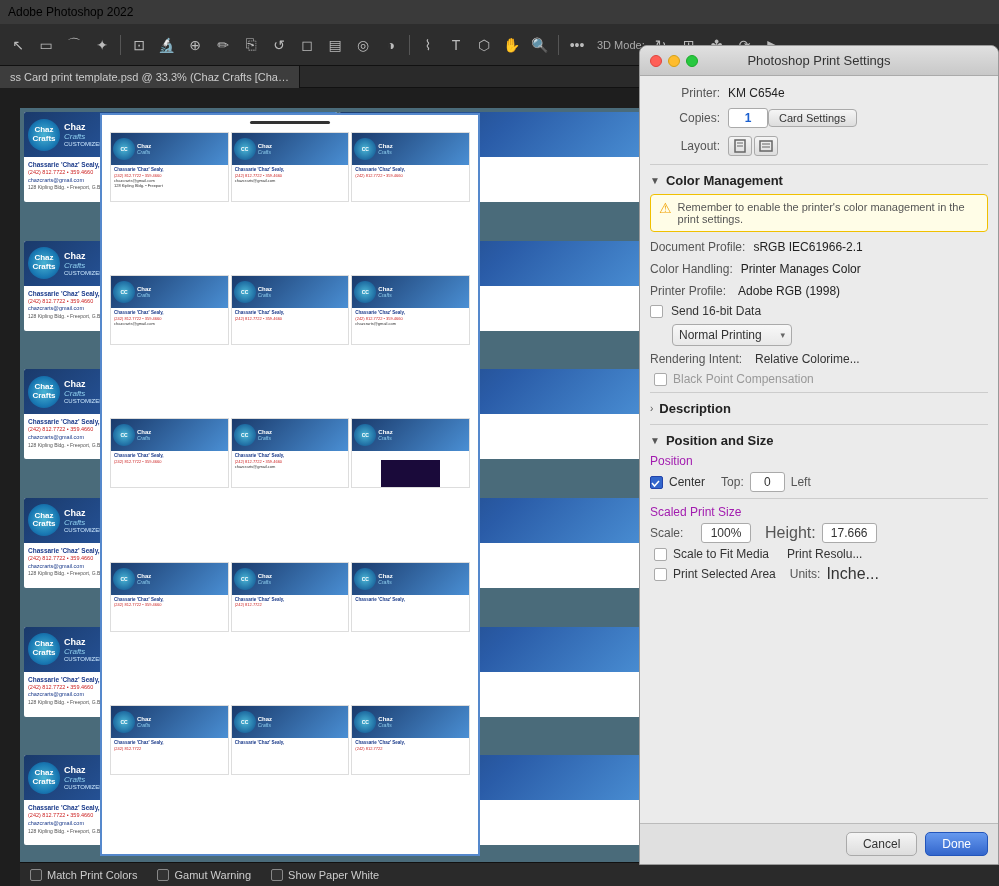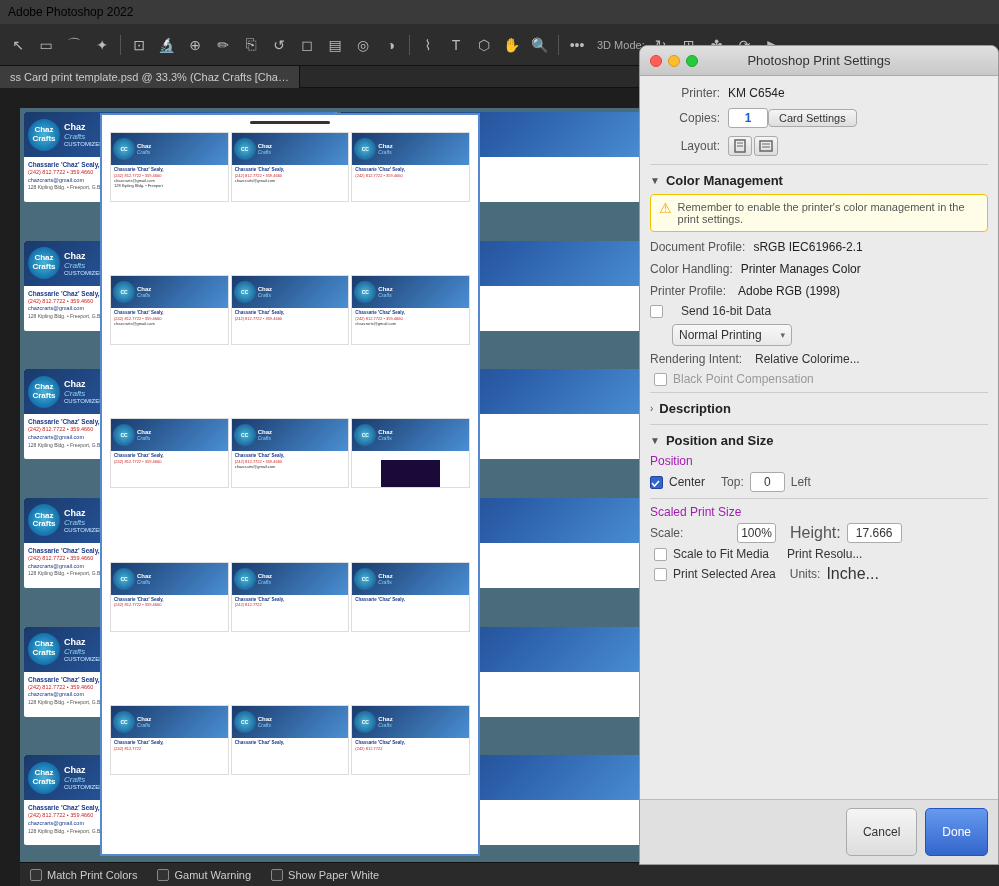--- a/index.html
+++ b/index.html
@@ -487,21 +487,21 @@
     
     .panel-footer {
       padding: 8px 10px;
       display: flex;
       justify-content: flex-end;
       gap: 8px;
       background: #e0e0e0;
       border-top: 1px solid #bbb;
     }
     .btn-cancel {
-      padding: 16px 16px;
+      padding: 4px 16px;
       background: linear-gradient(to bottom, #f5f5f5, #ddd);
       border: 1px solid #aaa;
       border-radius: 5px;
       font-size: 12px;
       cursor: pointer;
       color: #333;
     }
     .btn-done {
       padding: 4px 16px;
       background: linear-gradient(to bottom, #6699ee, #3366cc);
@@ -543,21 +543,21 @@
     .printer-profile-row {
       display: flex;
       align-items: center;
       gap: 4px;
       margin-bottom: 6px;
     }
 
     .send16bit-row {
       display: flex;
       align-items: center;
-      gap: 18px;
+      gap: 8px;
       margin-bottom: 6px;
     }
   </style>
 </head>
 <body>
 
 <div class="menu-bar">
   <span>Adobe Photoshop 2022</span>
 </div>
 
@@ -1150,21 +1150,21 @@
         <input class="pos-input" type="text" style="width: 35px;" value="0">
         <span style="font-size:12px; color: #555;">Left</span>
       </div>
 
       <div class="panel-divider"></div>
 
       <div class="pos-label" style="margin-top: 4px;">Scaled Print Size</div>
 
       <div class="pos-row">
         <span style="font-size:12px; color: #555; min-width: 45px;">Scale:</span>
-        <input class="pos-input" type="text" style="width: 39px; margin-left: 36px;" value="100%">
+        <input class="pos-input" type="text" style="width: 50px;" value="100%">
         <span style="font-size:16px; color: #555; margin-left: 8px;">Height:</span>
         <input class="pos-input" type="text" style="width: 55px;" value="17.666">
       </div>
 
       <div class="checkbox-row">
         <div class="checkbox-input"></div>
         <span class="checkbox-label">Scale to Fit Media</span>
         <span class="checkbox-label" style="margin-left: 12px;">Print Resolu...</span>
       </div>
 

